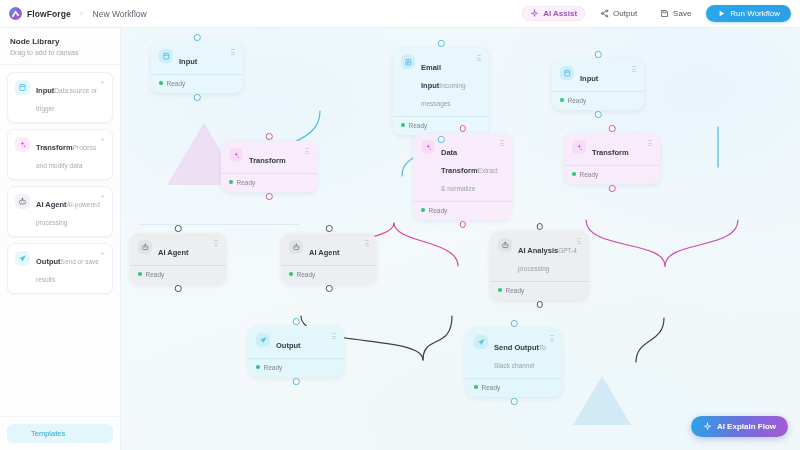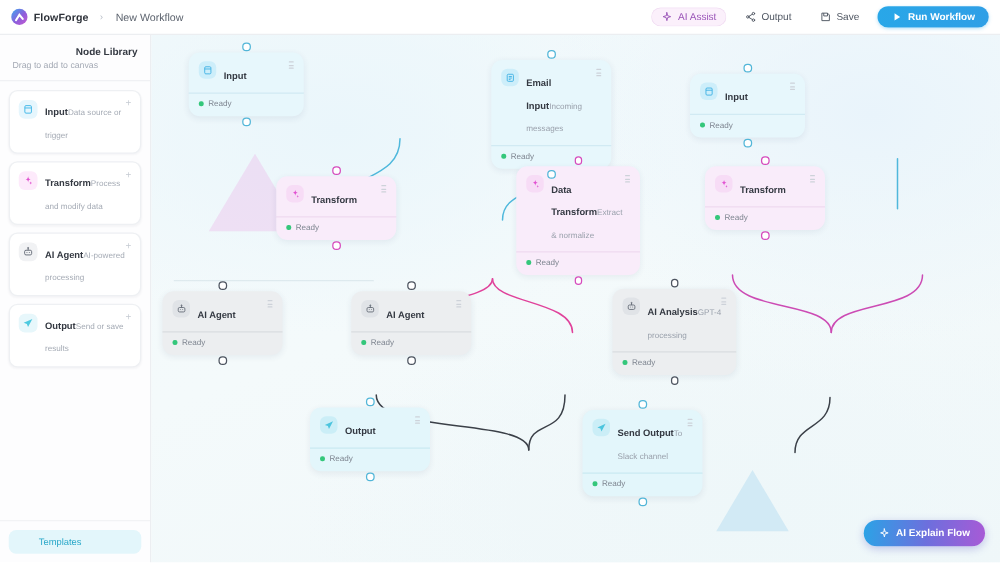--- a/index.html
+++ b/index.html
@@ -33,41 +33,42 @@
   .topbar-right { margin-left: auto; display: flex; align-items: center; gap: 7px; }
   .tbtn {
     display: flex; align-items: center; gap: 4px;
     font-size: 8px; color: #4e5561;
     padding: 3px 8px; border-radius: 9px;
     background: transparent; border: none; cursor: pointer; white-space: nowrap;
   }
   .tbtn.ai {
     background: #fbf0fb; color: #9a54b8;
     box-shadow: inset 0 0 0 .5px #f0dcf2;
+    font-weight: bold;
   }
   .tbtn.run {
     background: linear-gradient(90deg,#29a7e8 0%, #2f9fe6 100%);
-    color: #ffffff; font-weight: 700; padding: 4px 11px; border-radius: 10px;
+    color: #ffffff; font-weight: 400; padding: 4px 11px; border-radius: 10px;
     box-shadow: 0 1px 3px rgba(41,167,232,.35);
   }
   .tico { display: inline-flex; width: 9px; height: 9px; align-items: center; justify-content: center; }
   .tico svg { width: 9px; height: 9px; display: block; }
 
   
   .body { flex: 1; display: flex; min-height: 0; position: relative; }
 
   
   .sidebar {
     width: 121px; min-width: 121px; height: 100%;
     background: #fdfdfe; border-right: 1px solid #eceef1;
     display: flex; flex-direction: column;
     position: relative; z-index: 30;
   }
   .lib-head { padding: 9px 10px 8px 10px; border-bottom: 1px solid #f0f1f4; }
-  .lib-title { font-size: 8px; color: #343942; font-weight: 600; margin-bottom: 3px; text-align: right; }
+  .lib-title { font-size: 8px; color: #343942; font-weight: 600; margin-bottom: 3px; }
   .lib-sub { font-size: 7px; color: #a3a9b4; }
   .lib-list { padding: 7px 7px 0 7px; display: flex; flex-direction: column; gap: 6px; }
 
   .node-card {
     background: #ffffff; border: 1px solid #eef0f3; border-radius: 7px;
     padding: 6px 7px 7px 7px; display: flex; gap: 6px; position: relative; cursor: grab;
     box-shadow: 0 1px 1.5px rgba(28,35,48,.035);
   }
   .nc-ico {
     width: 15px; height: 15px; min-width: 15px; border-radius: 5px;

